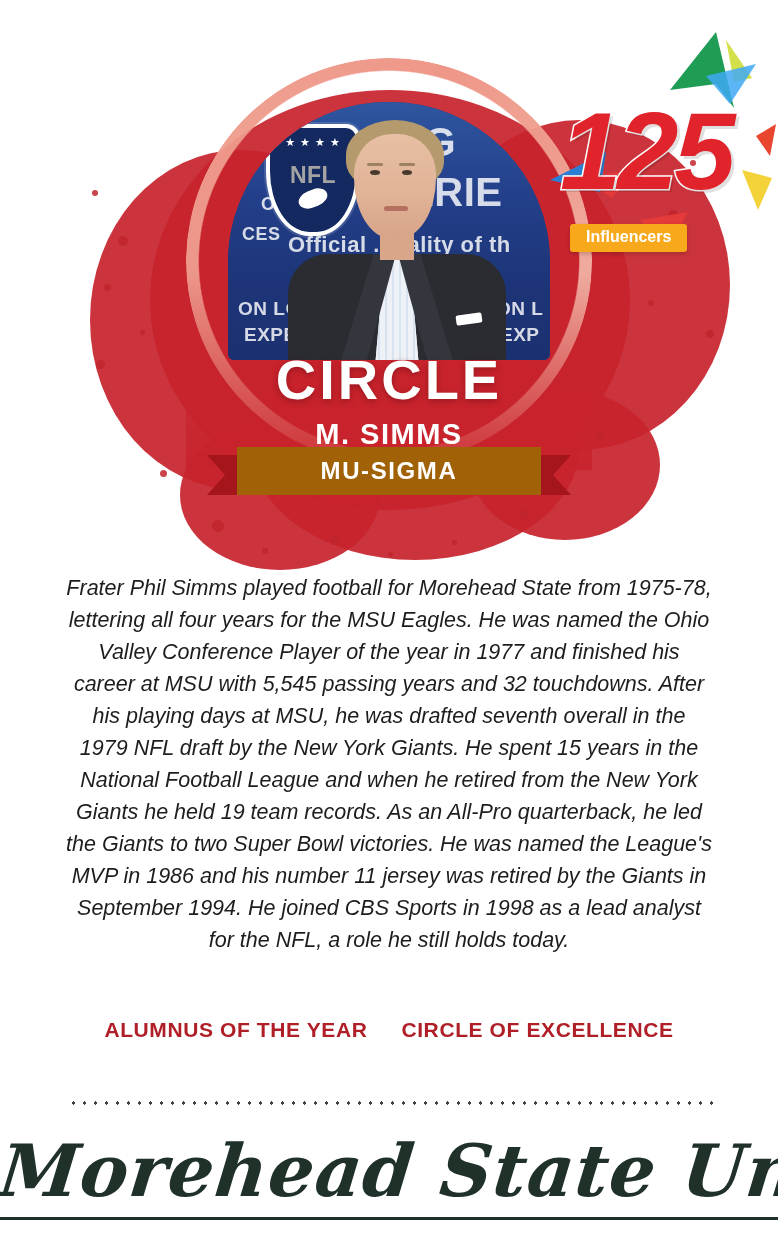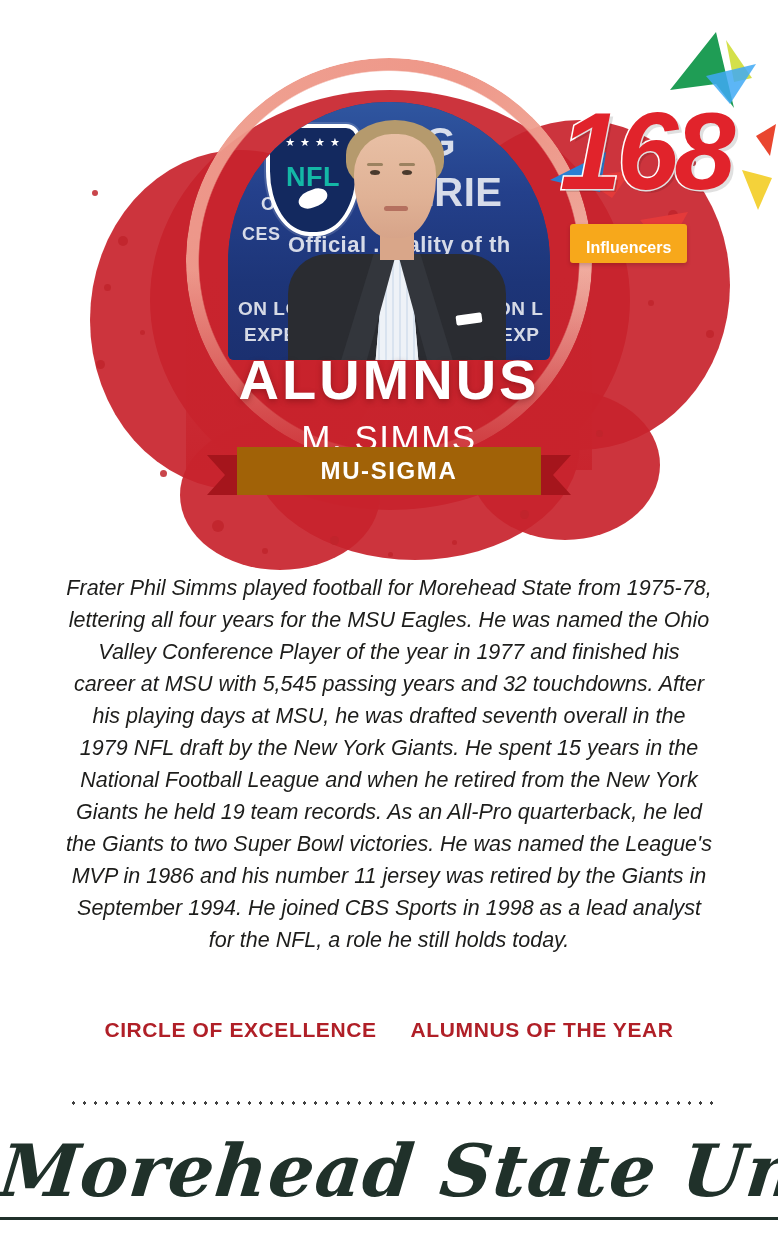--- a/index.html
+++ b/index.html
@@ -139,21 +139,21 @@
     border-radius: 14px 14px 46% 46% / 14px 14px 58% 58%;
     box-shadow: 0 0 0 2px rgba(255,255,255,.15);
     overflow: hidden;
   }
   .nfl-shield .stars {
     position:absolute; left:0; right:0; top:8px;
     color:#fff; font-size:11px; text-align:center; letter-spacing:1px;
   }
   .nfl-shield .nfl {
     position:absolute; left:0; right:0; top:34px;
-    color:#14b8a6; font-size:27px; font-weight:800; text-align:center; letter-spacing:.5px;
+    color:#a3a3a3; font-size:23px; font-weight:800; text-align:center; letter-spacing:.5px;
   }
   .nfl-shield .ball {
     position:absolute; left:50%; top:62px; transform:translateX(-50%) rotate(-22deg);
     width:30px; height:17px; border-radius:50% / 60%;
     background:#fff;
   }
 
   .head {
     position:absolute;
     left: 108px; top: 18px;
@@ -209,22 +209,22 @@
   .first-name {
     font-size: 56px;
     font-weight: 800;
     letter-spacing: 3px;
     color: #ffffff;
     line-height: 1;
     text-shadow: 0 2px 6px rgba(90,10,14,.45);
   }
   .last-name {
     margin-top: 10px;
-    font-size: 35px;
-    font-weight: 400;
+    font-size: 29px;
+    font-weight: 700;
     letter-spacing: 1.5px;
     color: #ffffff;
   }
 
   
   .ribbon {
     position:absolute;
     left: 207px; top: 447px;
     width: 364px; height: 56px;
     z-index: 8;
@@ -263,21 +263,21 @@
     paint-order: stroke fill;
     text-shadow: 3px 3px 0 rgba(0,0,0,.12);
   }
   .badge .tag {
     position:absolute;
     left: 50px; top: 196px;
     background: #f7a81b;
     color: #ffffff;
     font-size: 16px;
     font-weight: 700;
-    padding: 15px 16px 6px;
+    padding: 4px 16px 6px;
     border-radius: 3px;
     box-shadow: 0 2px 4px rgba(0,0,0,.18);
   }
 
   
   .bio {
     position: absolute;
     left: 66px;
     top: 572px;
     width: 646px;
@@ -402,21 +402,21 @@
       <div class="face"></div>
       <div class="brow l"></div>
         <div class="brow r"></div>
       <div class="eye l"></div>
         <div class="eye r"></div>
       <div class="mouth"></div>
     </div>
   </div>
 
   <div class="name-wrap">
-    <div class="first-name">ALUMNUS</div>
+    <div class="first-name">CIRCLE</div>
     <div class="last-name">M. SIMMS</div>
   </div>
 
   <div class="ribbon">
     <div class="tail left"></div>
     <div class="tail right"></div>
     <div class="band">
       <span>MU-SIGMA</span>
     </div>
   </div>
@@ -426,29 +426,29 @@
     <path d="M206 20 L232 58 L214 62 Z" fill="#d4e04a"></path>
     <path d="M186 56 L236 44 L210 84 Z" fill="#3fa9f5" opacity="0.85"></path>
     <path d="M30 160 L86 132 L80 172 Z" fill="#2a7fd4"></path>
     <path d="M62 158 L112 150 L92 178 Z" fill="#e43a3a"></path>
     <path d="M120 200 L168 192 L146 232 Z" fill="#e43a3a"></path>
     <path d="M222 150 L252 158 L238 190 Z" fill="#f4d23a"></path>
     <path d="M236 116 L256 104 L250 136 Z" fill="#e9462f"></path>
   </svg>
 
   <div class="badge">
-    <div class="num">168</div>
+    <div class="num">125</div>
     <div class="tag">Influencers</div>
   </div>
 </div>
 
 <div class="bio">Frater Phil Simms played football for Morehead State from 1975-78, lettering all four years for the MSU Eagles. He was named the Ohio Valley Conference Player of the year in 1977 and finished his career at MSU with 5,545 passing years and 32 touchdowns. After his playing days at MSU, he was drafted seventh overall in the 1979 NFL draft by the New York Giants. He spent 15 years in the National Football League and when he retired from the New York Giants he held 19 team records. As an All-Pro quarterback, he led the Giants to two Super Bowl victories. He was named the League's MVP in 1986 and his number 11 jersey was retired by the Giants in September 1994. He joined CBS Sports in 1998 as a lead analyst for the NFL, a role he still holds today.</div>
 
 <div class="awards">
+  <span>ALUMNUS OF THE YEAR</span>
   <span>CIRCLE OF EXCELLENCE</span>
-  <span>ALUMNUS OF THE YEAR</span>
 </div>
 
 <div class="divider"></div>
 
 <div class="signature">
   <u>Morehead State University</u>
 </div>
 
 </body></html>

